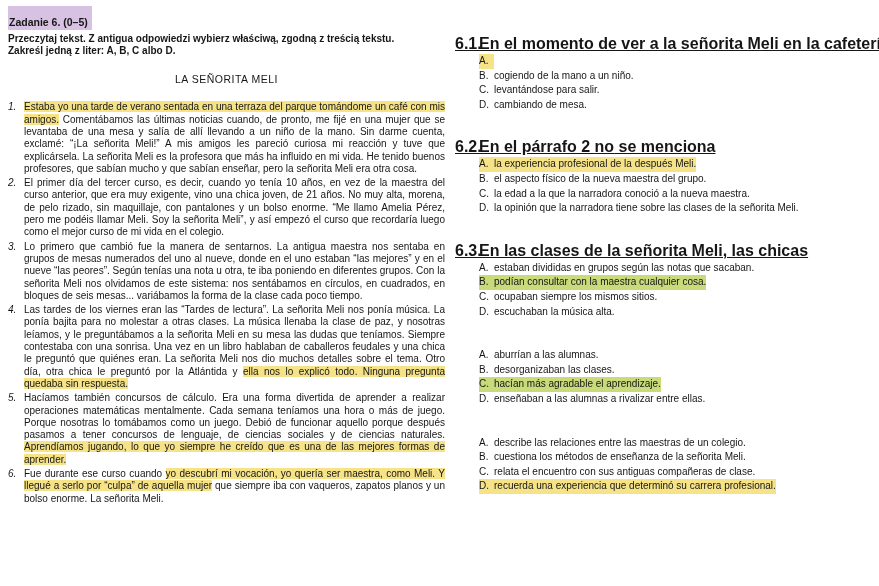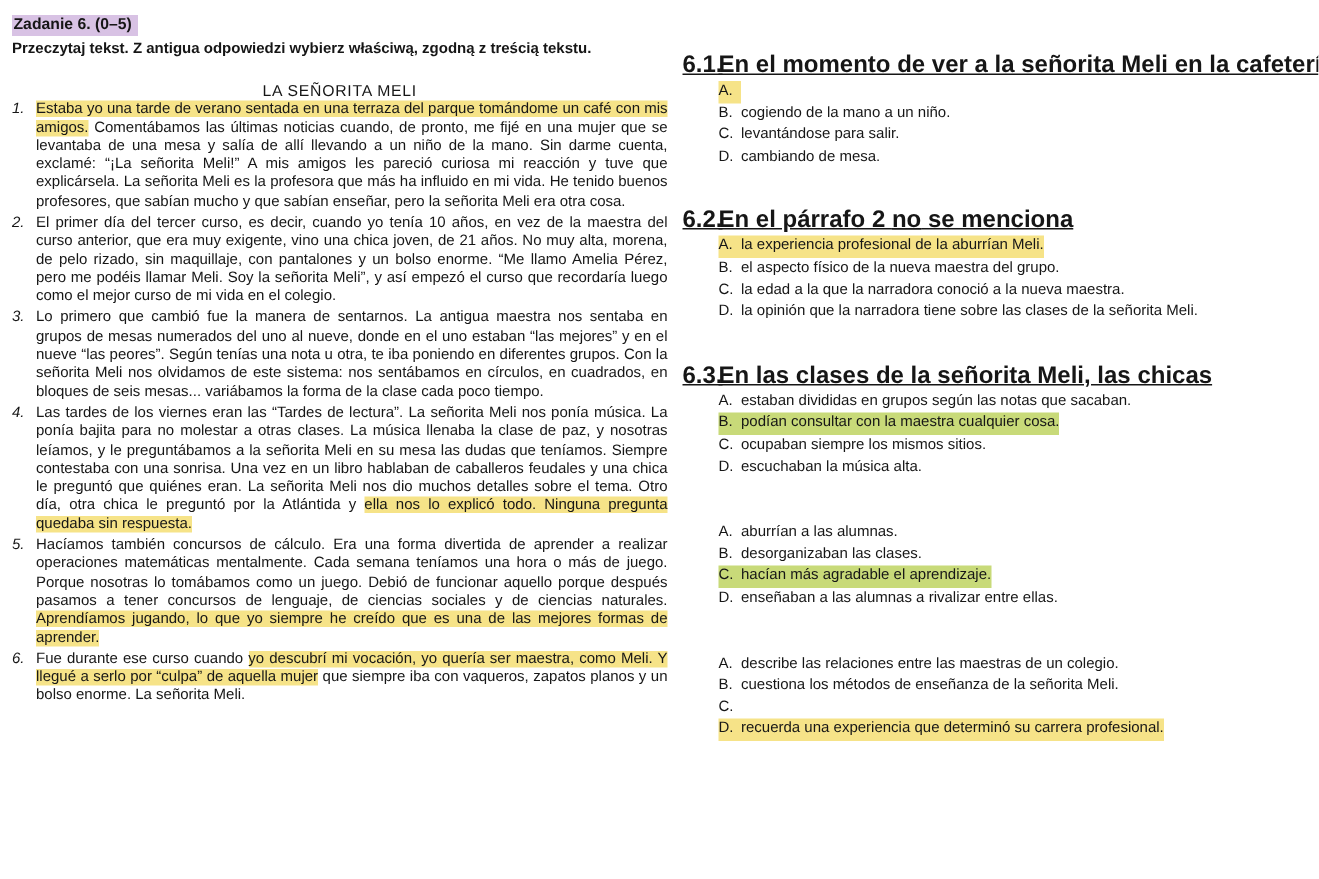--- a/index.html
+++ b/index.html
@@ -5,23 +5,23 @@
 <style>
   html,body{margin:0;padding:0;background:#ffffff;}
   .page{position:relative;width:879px;height:586px;background:#fff;color:#161616;
         font-family:"Liberation Sans",sans-serif;overflow:hidden;}
   .hl-yellow{background:var(--highlight-yellow,#f6e388);}
   .hl-green{background:var(--highlight-green,#c8da79);}
   .hl-purple{background:var(--highlight-purple,#d8c2e4);}
   .u{text-decoration:underline;}
 
   .left-col{position:absolute;left:8px;top:6px;width:437px;}
-  .task-label{display:inline-block;font-weight:bold;font-size:10.5px;line-height:13px;padding:0 4px 1px 1px;}
+  .task-label{display:inline-block;font-weight:bold;font-size:10.5px;line-height:13px;padding:10px 4px 1px 1px;}
   .instructions{font-weight:bold;font-size:10px;line-height:12.2px;margin-top:3px;}
-  .passage-title{text-align:center;font-size:10.5px;letter-spacing:.5px;margin-top:16px;}
+  .passage-title{text-align:center;font-size:10.5px;letter-spacing:.5px;margin-top:16px;margin-bottom:16px;}
   .para{display:flex;font-size:10px;line-height:12.3px;margin-bottom:2px;}
   .para-num{width:16px;flex-shrink:0;font-style:italic;}
   .para-body{flex:1;text-align:justify;}
   .source{font-size:8.5px;text-align:right;margin-top:9px;}
 
   .right-col{position:absolute;left:455px;top:38px;width:424px;}
   .question{margin-bottom:29px;}
   .q-stem{display:flex;font-weight:bold;font-size:16px;line-height:12px;white-space:nowrap;text-decoration:underline;}
   .q-num{width:24px;flex-shrink:0;}
   .q-options{padding-left:24px;margin-top:4px;}
@@ -30,20 +30,21 @@
 </style>
 </head>
 <body>
 
 <div class="page">
 
   <div class="left-col">
     <span class="task-label hl-purple">Zadanie 6. (0–5)</span>
     <div class="instructions">
       <div>Przeczytaj tekst. Z antigua odpowiedzi wybierz właściwą, zgodną z treścią tekstu.</div>
+      <div>Zakreśl jedną z liter: A, B, C albo D.</div>
     </div>
     <div class="passage-title">LA SEÑORITA MELI</div>
     <div class="passage">
         <div class="para">
           <span class="para-num">1.</span>
           <span class="para-body"><span class="hl-yellow">Estaba yo una tarde de verano sentada en una terraza del parque tomándome un café con mis amigos.</span><span> Comentábamos las últimas noticias cuando, de pronto, me fijé en una mujer que se levantaba de una mesa y salía de allí llevando a un niño de la mano. Sin darme cuenta, exclamé: “¡La señorita Meli!” A mis amigos les pareció curiosa mi reacción y tuve que explicársela. La señorita Meli es la profesora que más ha influido en mi vida. He tenido buenos profesores, que sabían mucho y que sabían enseñar, pero la señorita Meli era otra cosa.</span></span>
         </div>
         <div class="para">
           <span class="para-num">2.</span>
           <span class="para-body"><span>El primer día del tercer curso, es decir, cuando yo tenía 10 años, en vez de la maestra del curso anterior, que era muy exigente, vino una chica joven, de 21 años. No muy alta, morena, de pelo rizado, sin maquillaje, con pantalones y un bolso enorme. “Me llamo Amelia Pérez, pero me podéis llamar Meli. Soy la señorita Meli”, y así empezó el curso que recordaría luego como el mejor curso de mi vida en el colegio.</span></span>
@@ -92,21 +93,21 @@
         </div>
       </div>
       <div class="question">
         <div class="q-stem">
           <span class="q-num">6.2.</span>
           <span class="q-stem-text"><span>En el párrafo 2 </span><span class="u">no</span><span> se menciona</span></span>
         </div>
         <div class="q-options">
           <div class="option">
             <span class="opt-letter hl-yellow">A.</span>
-            <span class="opt-text hl-yellow">la experiencia profesional de la aburrían Meli.</span>
+            <span class="opt-text hl-yellow">la experiencia profesional de la después Meli.</span>
           </div>
           <div class="option">
             <span class="opt-letter">B.</span>
             <span class="opt-text">el aspecto físico de la nueva maestra del grupo.</span>
           </div>
           <div class="option">
             <span class="opt-letter">C.</span>
             <span class="opt-text">la edad a la que la narradora conoció a la nueva maestra.</span>
           </div>
           <div class="option">
@@ -164,20 +165,21 @@
           <div class="option">
             <span class="opt-letter">A.</span>
             <span class="opt-text">describe las relaciones entre las maestras de un colegio.</span>
           </div>
           <div class="option">
             <span class="opt-letter">B.</span>
             <span class="opt-text">cuestiona los métodos de enseñanza de la señorita Meli.</span>
           </div>
           <div class="option">
             <span class="opt-letter">C.</span>
+            <span class="opt-text">relata el encuentro con sus antiguas compañeras de clase.</span>
           </div>
           <div class="option">
             <span class="opt-letter hl-yellow">D.</span>
             <span class="opt-text hl-yellow">recuerda una experiencia que determinó su carrera profesional.</span>
           </div>
         </div>
       </div>
     </div>
 
 </div>

